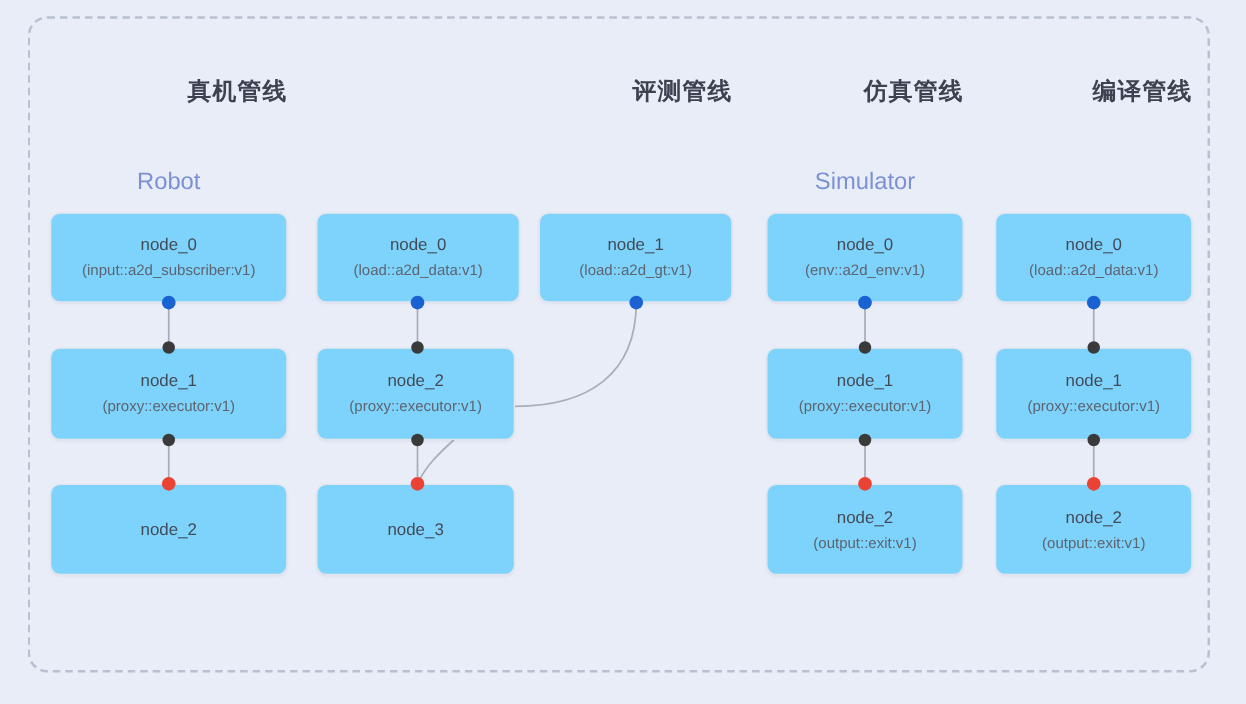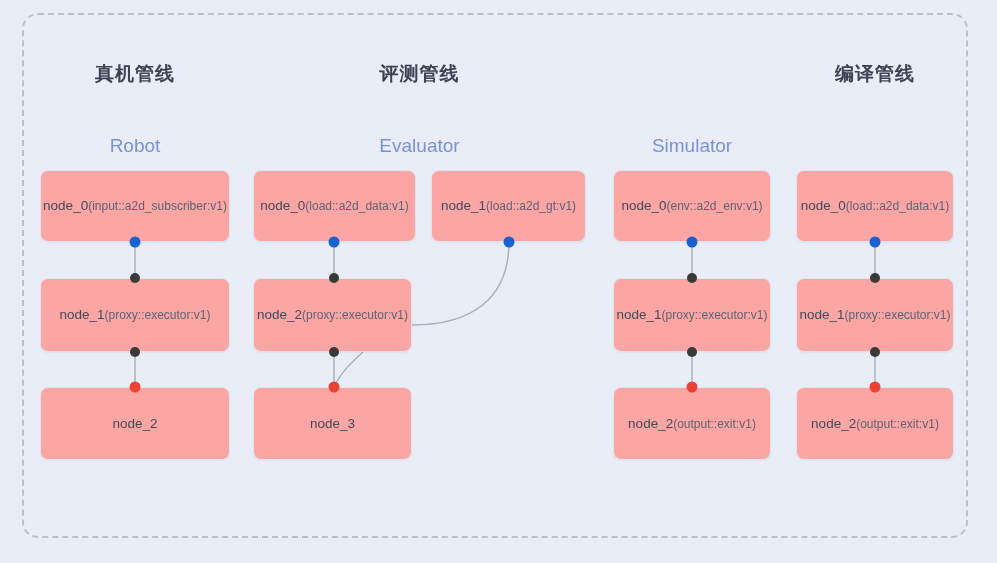--- a/index.html
+++ b/index.html
@@ -48,21 +48,21 @@
     position: absolute;
     top: 0;
     height: 563px;
   }
 
   .col-title {
     position: absolute;
     top: 62px;
     left: 0;
     width: 100%;
-    text-align: center;
+    text-align: right;
     font-size: 19px;
     font-weight: bold;
     color: #3c4250;
     letter-spacing: 1px;
     line-height: 24px;
   }
 
   .col-subtitle {
     position: absolute;
     top: 122px;
@@ -73,26 +73,26 @@
     font-weight: normal;
     color: #7b91d4;
     line-height: 24px;
     margin-top: 12px;
   }
 
   
   .node {
     position: absolute;
     box-sizing: border-box;
-    background: #fca5a5;
+    background: #7dd3fc;
     border: 1px solid #e2e5ec;
     border-radius: 8px;
     box-shadow: 0 1px 2px rgba(60,70,100,0.06);
     display: flex;
-    flex-direction: row;
+    flex-direction: column;
     align-items: center;
     justify-content: center;
   }
   .node .n-name {
     font-size: 13.5px;
     color: #434a57;
     line-height: 20px;
   }
   .node .n-type {
     font-size: 12px;
@@ -174,21 +174,20 @@
         <div class="n-type">(proxy::executor:v1)</div>
       </div>
 
       <div class="node" style="left:0px; top:387px; width:190px; height:73px;">
         <div class="n-name">node_2</div>
       </div>
     </div>
 
     <div class="column" style="left:253px; width:333px;">
       <div class="col-title">评测管线</div>
-      <div class="col-subtitle">Evaluator</div>
 
       <div class="node" style="left:0px; top:170px; width:163px; height:72px;">
         <div class="n-name">node_0</div>
         <div class="n-type">(load::a2d_data:v1)</div>
       </div>
 
       <div class="node" style="left:178px; top:170px; width:155px; height:72px;">
         <div class="n-name">node_1</div>
         <div class="n-type">(load::a2d_gt:v1)</div>
       </div>
@@ -197,20 +196,21 @@
         <div class="n-name">node_2</div>
         <div class="n-type">(proxy::executor:v1)</div>
       </div>
 
       <div class="node" style="left:0px; top:387px; width:159px; height:73px;">
         <div class="n-name">node_3</div>
       </div>
     </div>
 
     <div class="column" style="left:613px; width:158px;">
+      <div class="col-title">仿真管线</div>
       <div class="col-subtitle">Simulator</div>
 
       <div class="node" style="left:0px; top:170px; width:158px; height:72px;">
         <div class="n-name">node_0</div>
         <div class="n-type">(env::a2d_env:v1)</div>
       </div>
 
       <div class="node" style="left:0px; top:278px; width:158px; height:74px;">
         <div class="n-name">node_1</div>
         <div class="n-type">(proxy::executor:v1)</div>

